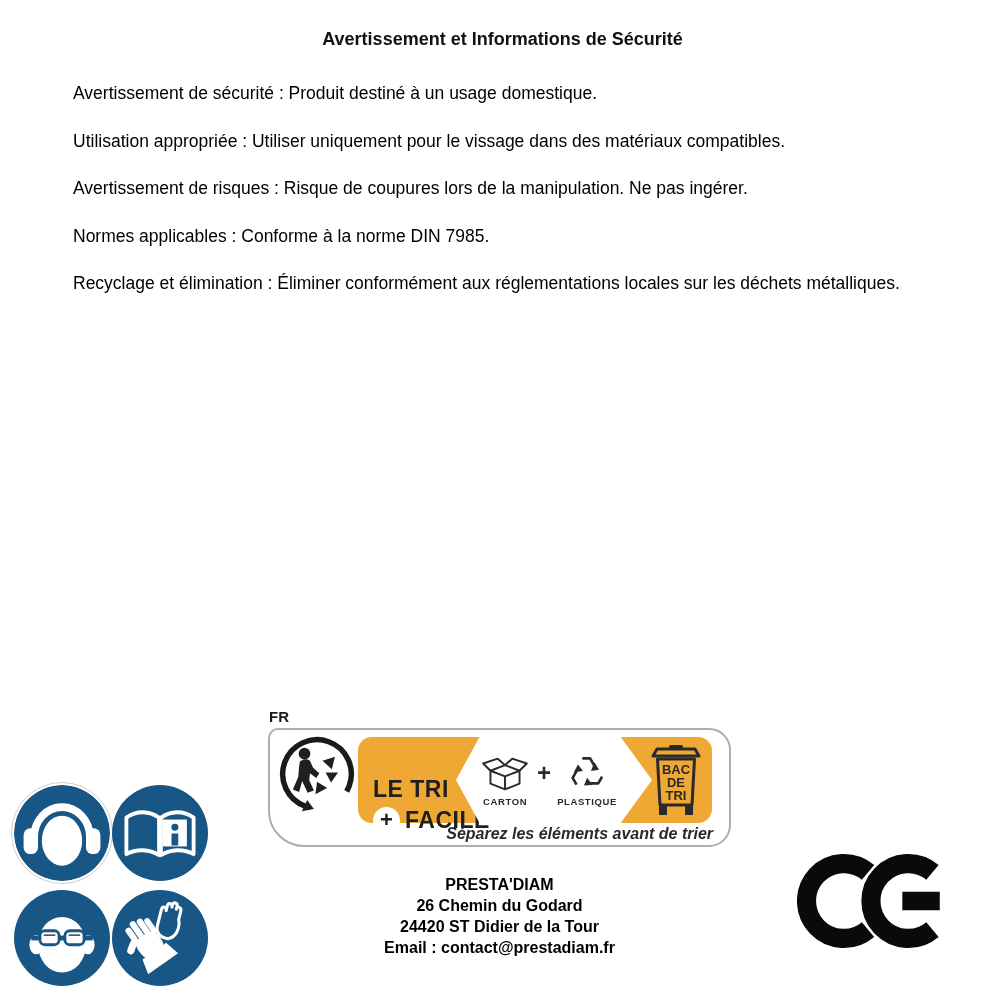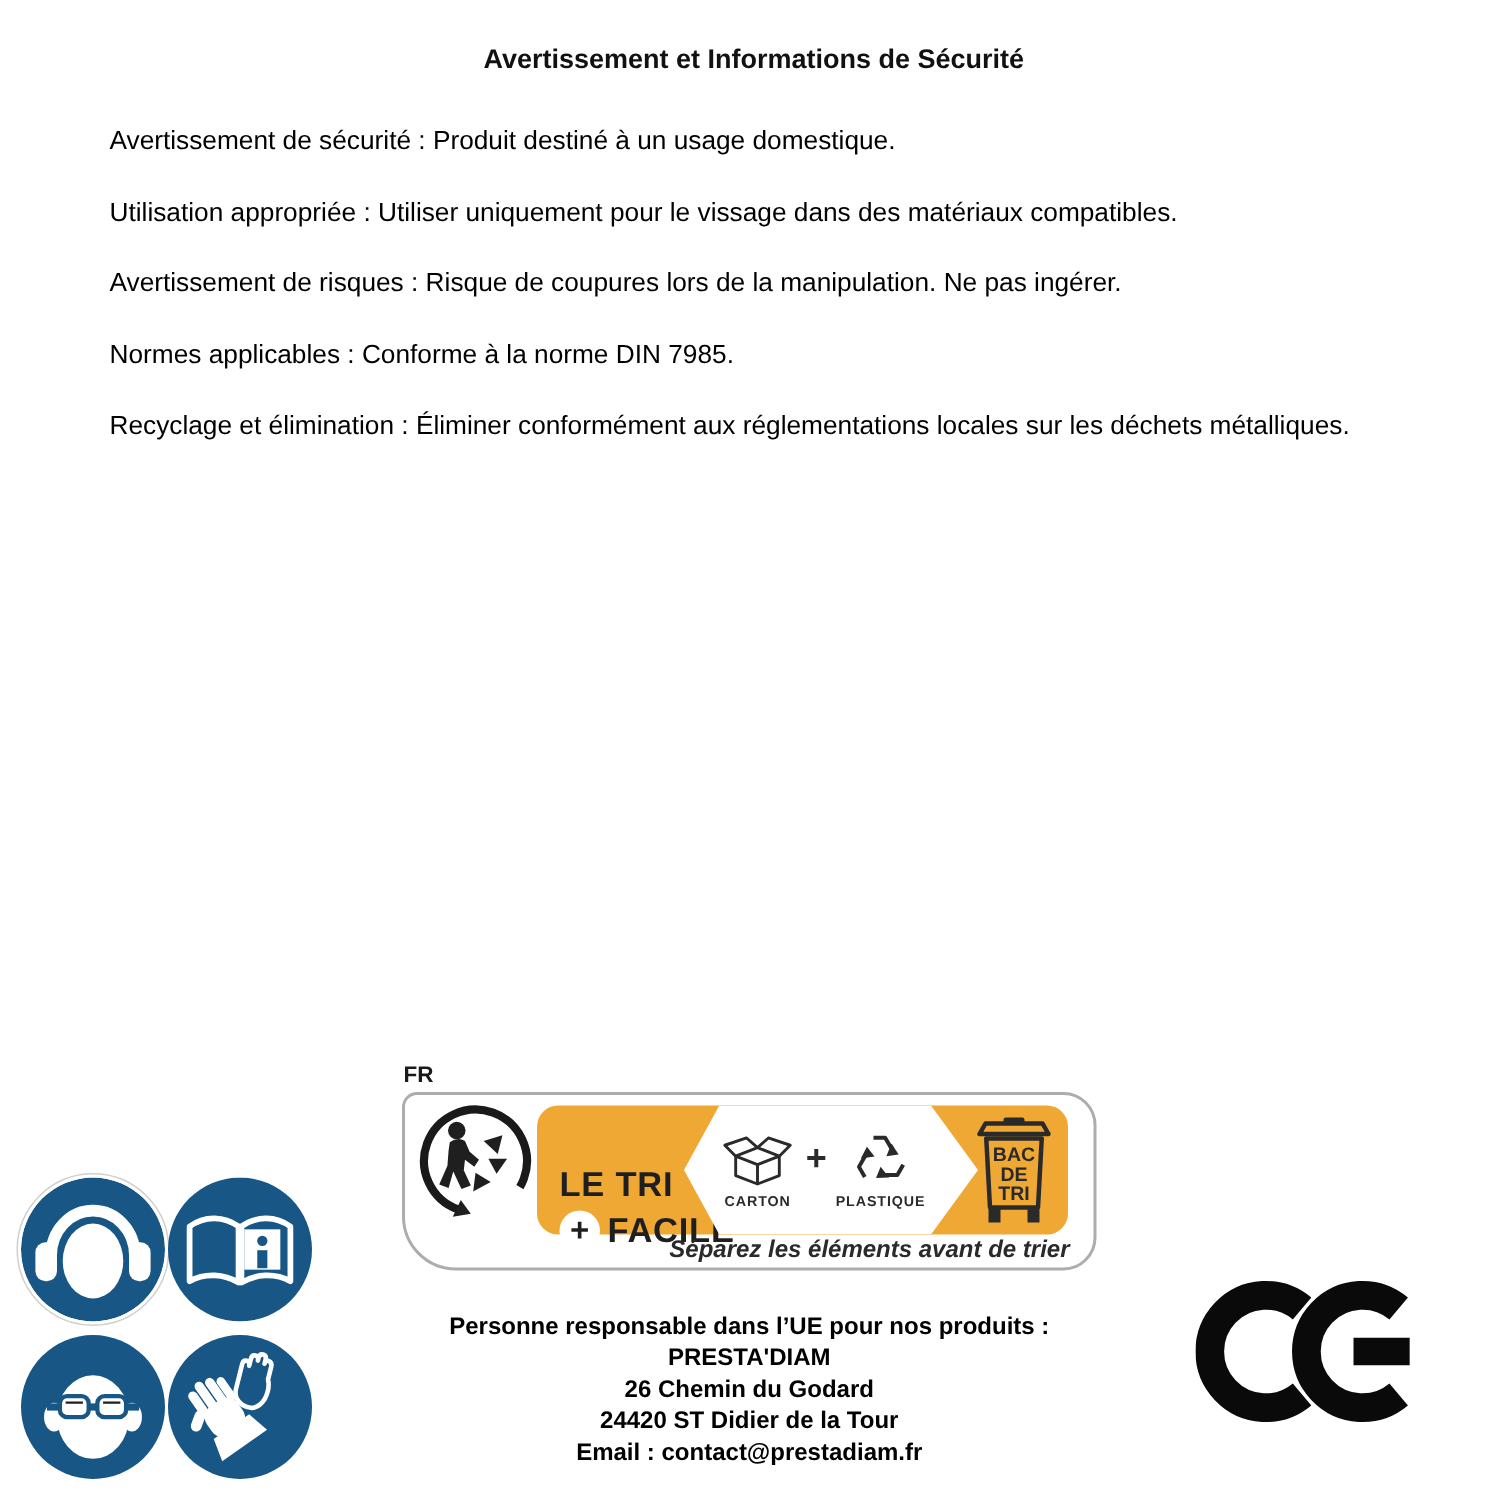--- a/index.html
+++ b/index.html
@@ -195,21 +195,20 @@
         <text x="27" y="31" text-anchor="middle">BAC</text>
         <text x="27" y="44" text-anchor="middle">DE</text>
         <text x="27" y="57" text-anchor="middle">TRI</text>
       </svg>
     </div>
     <div class="separez">Séparez les éléments avant de trier</div>
   </div>
 </div>
 
 <div class="responsible">
-  <div>Personne responsable dans l’UE pour nos produits :</div>
   <div>PRESTA'DIAM</div>
   <div>26 Chemin du Godard</div>
   <div>24420 ST Didier de la Tour</div>
   <div>Email : contact@prestadiam.fr</div>
 </div>
 
 <svg class="ce" viewBox="0 0 170 110">
   <g fill="none" stroke="#0A0A0A" stroke-width="22">
     <path d="M81.6 22.1 A43 43 0 1 0 81.6 87.9"></path>
     <path d="M155.6 22.1 A43 43 0 1 0 155.6 87.9"></path>

